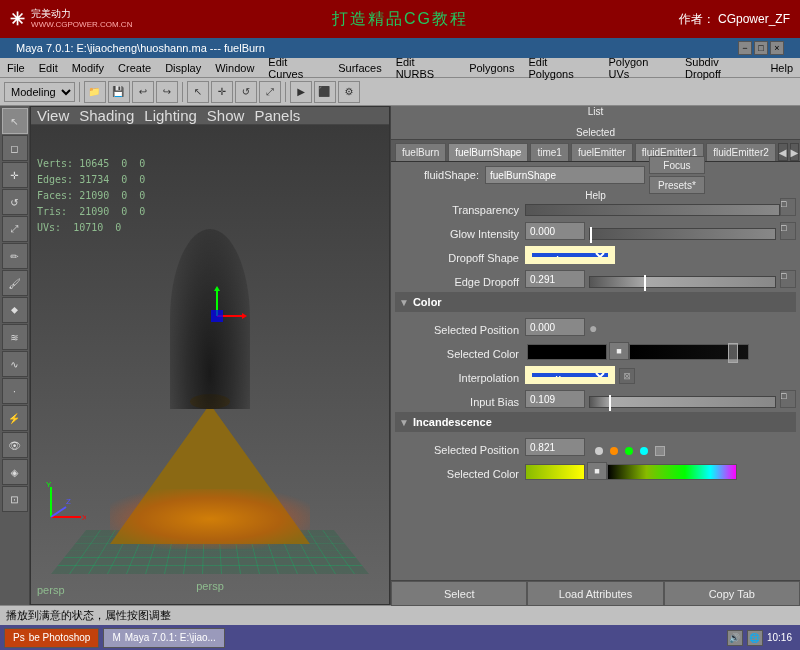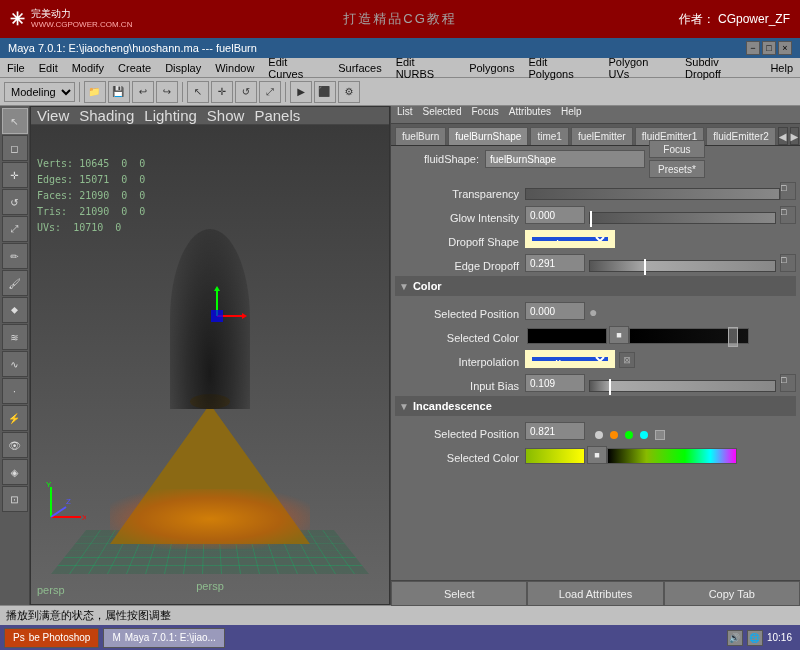--- a/index.html
+++ b/index.html
@@ -17,22 +17,22 @@
     }
     .title-bar-logo {
       display: flex;
       align-items: center;
       gap: 6px;
     }
     .title-center {
       position: absolute;
       left: 50%;
       transform: translateX(-50%);
-      color: #a3a3a3;
-      font-size: 13px;
+      color: #22c55e;
+      font-size: 16px;
       letter-spacing: 2px;
     }
     .title-right {
       color: #fff;
       font-size: 12px;
     }
     .logo-icon {
       color: #fff;
       font-size: 18px;
       font-weight: bold;
@@ -43,21 +43,21 @@
       line-height: 1.2;
     }
 
     
     .win-title-bar {
       background: #2a5a8a;
       height: 20px;
       display: flex;
       align-items: center;
       justify-content: space-between;
-      padding: 0 8px;
+      padding: 0 16px;
       color: #fff;
       font-size: 11px;
     }
     .win-title-controls {
       display: flex;
       gap: 2px;
     }
     .win-btn {
       width: 14px; height: 14px;
       background: #888;
@@ -244,26 +244,27 @@
     
     .right-panel {
       width: 410px;
       background: #6a6a6a;
       display: flex;
       flex-direction: column;
       border-left: 1px solid #444;
     }
     .attr-menu {
       background: #6a6a6a;
-      height: 18px;
-      display: flex;
-      align-items: flex-start;
+      height: 34px;
+      display: flex;
+      align-items: center;
       gap: 10px;
       padding: 0 6px;
       border-bottom: 1px solid #444;
+      flex-direction: column;
     }
     .attr-menu-item {
       font-size: 10px; color: #eee; cursor: pointer;
     }
     .attr-tabs {
       background: #5a5a5a;
       height: 22px;
       display: flex;
       align-items: flex-end;
       padding: 0 4px;
@@ -607,21 +608,21 @@
           <line x1="30" y1="30" x2="55" y2="30" stroke="#f00" stroke-width="2"></line>
           <line x1="30" y1="30" x2="30" y2="5" stroke="#0f0" stroke-width="2"></line>
           <rect x="24" y="24" width="12" height="12" fill="#00f" opacity="0.7"></rect>
           <polygon points="55,27 60,30 55,33" fill="#f00"></polygon>
           <polygon points="27,5 30,0 33,5" fill="#0f0"></polygon>
         </svg>
       </div>
 
       <div class="viewport-stats">
         <div>Verts: <span>10645</span>&nbsp;&nbsp;0&nbsp;&nbsp;0</div>
-        <div>Edges: <span>15071</span>&nbsp;&nbsp;0&nbsp;&nbsp;0</div>
+        <div>Edges: <span>31734</span>&nbsp;&nbsp;0&nbsp;&nbsp;0</div>
         <div>Faces: <span>21090</span>&nbsp;&nbsp;0&nbsp;&nbsp;0</div>
         <div>Tris: &nbsp;<span>21090</span>&nbsp;&nbsp;0&nbsp;&nbsp;0</div>
         <div>UVs: &nbsp;<span>10710</span>&nbsp;&nbsp;0</div>
       </div>
       <div class="persp-label">persp</div>
     </div>
     <div class="viewport-label2" style="position:absolute;bottom:8px;left:6px;color:#8fbc8f;font-size:11px;">persp</div>
   </div>
 
   <div class="right-panel">

